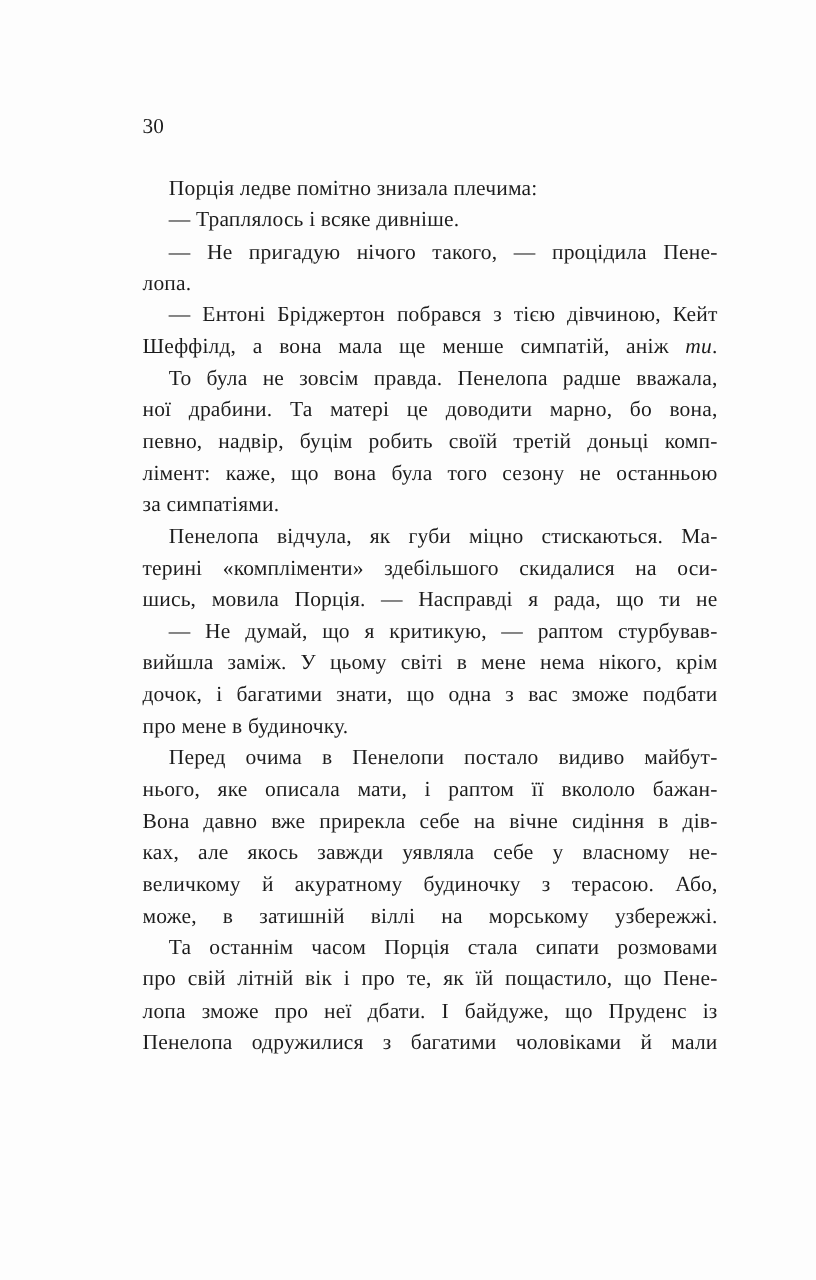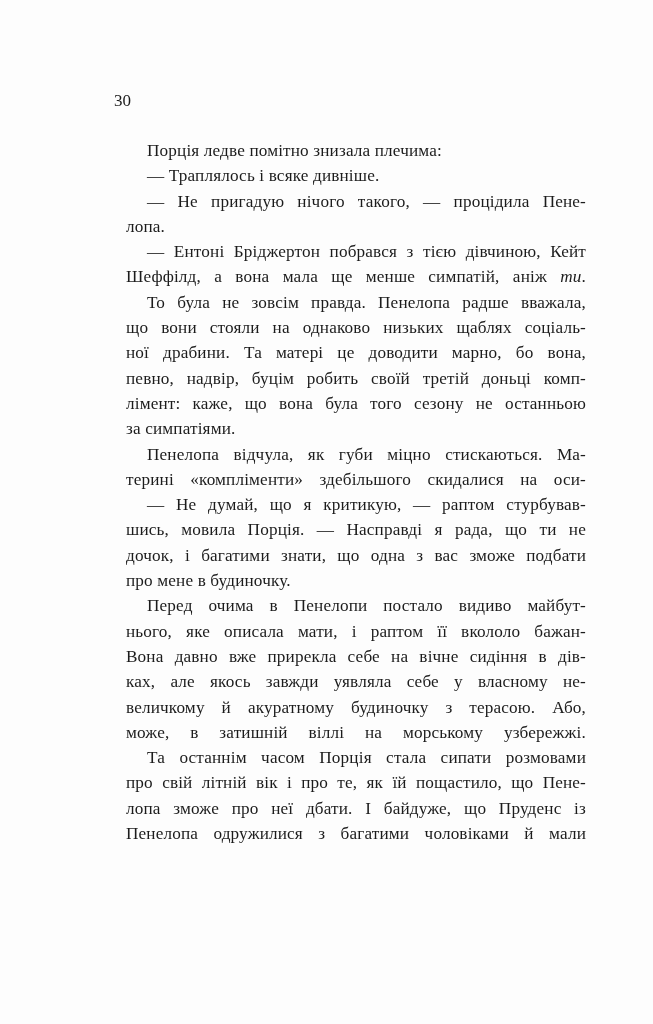--- a/index.html
+++ b/index.html
@@ -5,21 +5,21 @@
   html, body { margin:0; padding:0; }
   body {
     width:653px; height:1024px; background:#fdfdfd; position:relative; overflow:hidden;
     font-family: "DejaVu Serif", "Liberation Serif", serif; color:#1c1c1c;
   }
   .page-number {
     position:absolute; left:114px; top:91px; font-size:17px; line-height:20px;
     font-family: "Liberation Serif", serif;
   }
   .text-block {
-    position:absolute; left:126px; top:138px; width:460px;
+    position:absolute; left:114px; top:138px; width:460px;
   }
   .line {
     height:25.3px; line-height:25.3px; font-size:17.2px; white-space:nowrap;
     font-family: "Liberation Serif", serif; letter-spacing:0.15px;
   }
   .line.justify { text-align:justify; text-align-last:justify; }
   .line.indent { padding-left:21px; }
   .line em { font-style:italic;margin-top:13px; }
 </style>
 </head>
@@ -28,29 +28,29 @@
 <div class="page-number">30</div>
 
 <div class="text-block" id="text-block">
     <div class="line indent">Порція ледве помітно знизала плечима:</div>
     <div class="line indent">— Траплялось і всяке дивніше.</div>
     <div class="line indent justify">— Не пригадую нічого такого, — процідила Пене-</div>
     <div class="line">лопа.</div>
     <div class="line indent justify">— Ентоні Бріджертон побрався з тією дівчиною, Кейт</div>
     <div class="line justify"><span>Шеффілд, а вона мала ще менше симпатій, аніж </span><em>ти</em><span>.</span></div>
     <div class="line indent justify">То була не зовсім правда. Пенелопа радше вважала,</div>
-    <div class="line justify">що вони стояли на однаково низьких щаблях соціаль-</div>
     <div class="line justify">ної драбини. Та матері це доводити марно, бо вона,</div>
     <div class="line justify">певно, надвір, буцім робить своїй третій доньці комп-</div>
     <div class="line justify">лімент: каже, що вона була того сезону не останньою</div>
     <div class="line">за симпатіями.</div>
     <div class="line indent justify">Пенелопа відчула, як губи міцно стискаються. Ма-</div>
     <div class="line justify">терині «компліменти» здебільшого скидалися на оси-</div>
+    <div class="line justify">шись, мовила Порція. — Насправді я рада, що ти не</div>
     <div class="line indent justify">— Не думай, що я критикую, — раптом стурбував-</div>
-    <div class="line justify">шись, мовила Порція. — Насправді я рада, що ти не</div>
+    <div class="line justify">вийшла заміж. У цьому світі в мене нема нікого, крім</div>
     <div class="line justify">дочок, і багатими знати, що одна з вас зможе подбати</div>
     <div class="line">про мене в будиночку.</div>
     <div class="line indent justify">Перед очима в Пенелопи постало видиво майбут-</div>
     <div class="line justify">нього, яке описала мати, і раптом її вкололо бажан-</div>
     <div class="line justify">Вона давно вже прирекла себе на вічне сидіння в дів-</div>
     <div class="line justify">ках, але якось завжди уявляла себе у власному не-</div>
     <div class="line justify">величкому й акуратному будиночку з терасою. Або,</div>
     <div class="line justify">може, в затишній віллі на морському узбережжі.</div>
     <div class="line indent justify">Та останнім часом Порція стала сипати розмовами</div>
     <div class="line justify">про свій літній вік і про те, як їй пощастило, що Пене-</div>

